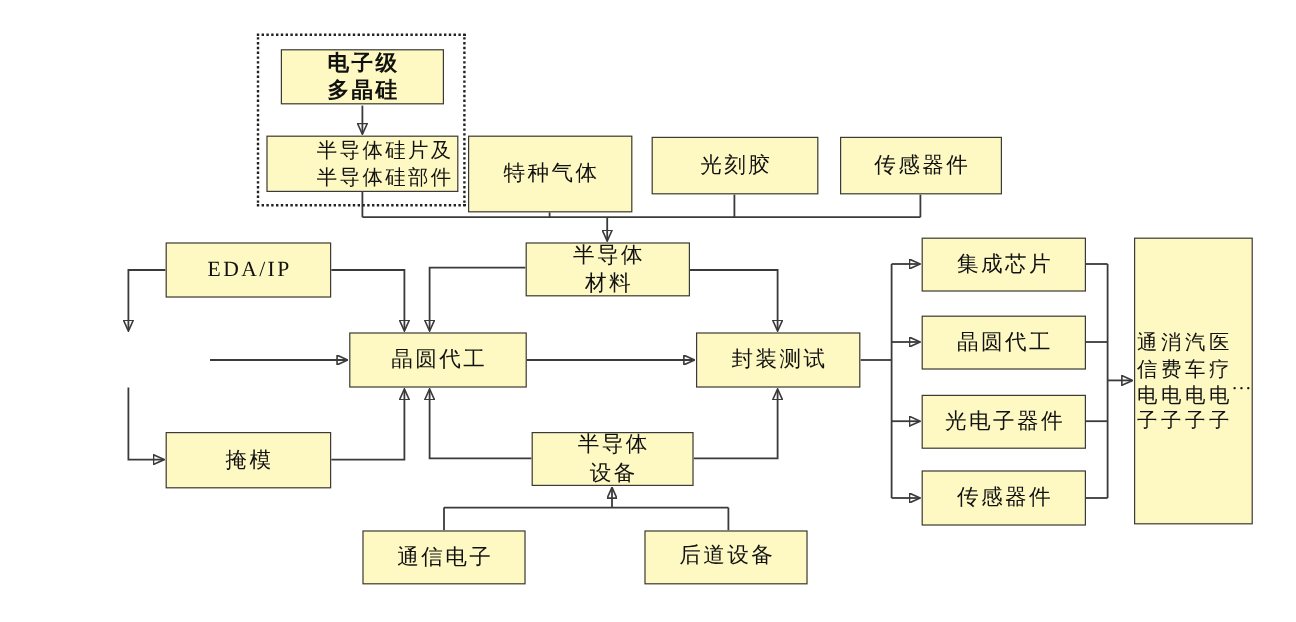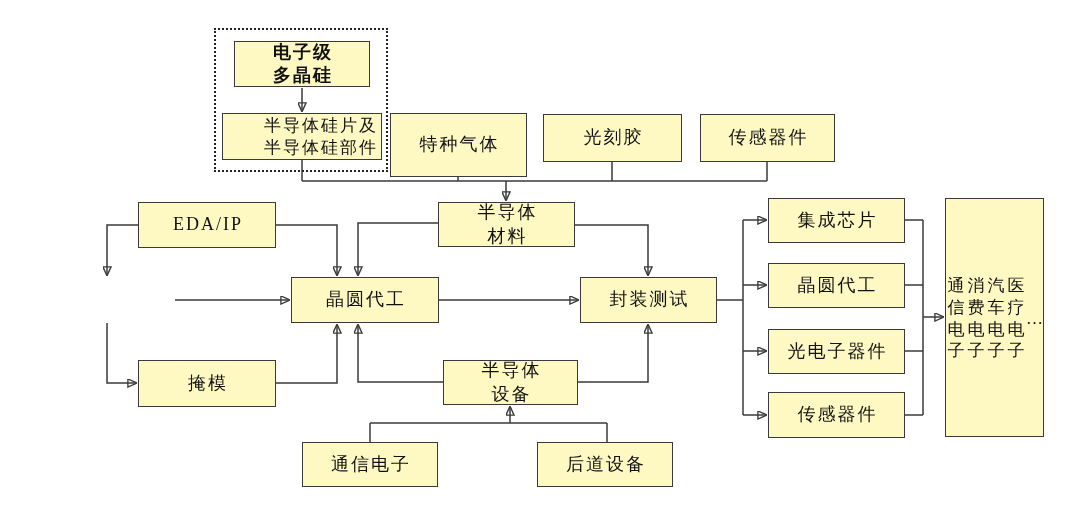--- a/index.html
+++ b/index.html
@@ -183,21 +183,21 @@
 
   <div class="node" style="left:443px; top:360px; width:135px; height:45px;">
     <span class="lbl">半导体
 设备</span>
   </div>
 
   <div class="node" style="left:302px; top:442px; width:136px; height:45px;">
     <span class="lbl">通信电子</span>
   </div>
 
-  <div class="node" style="left:537px; top:442px; width:136px; height:45px;">
+  <div class="node" style="left:537px; top:442px; width:136px; height:45px;font-family:Liberation Mono, monospace;">
     <span class="lbl">后道设备</span>
   </div>
 
   <div class="node" style="left:768px; top:198px; width:137px; height:45px;">
     <span class="lbl">集成芯片</span>
   </div>
 
   <div class="node" style="left:768px; top:263px; width:137px; height:45px;">
     <span class="lbl">晶圆代工</span>
   </div>

